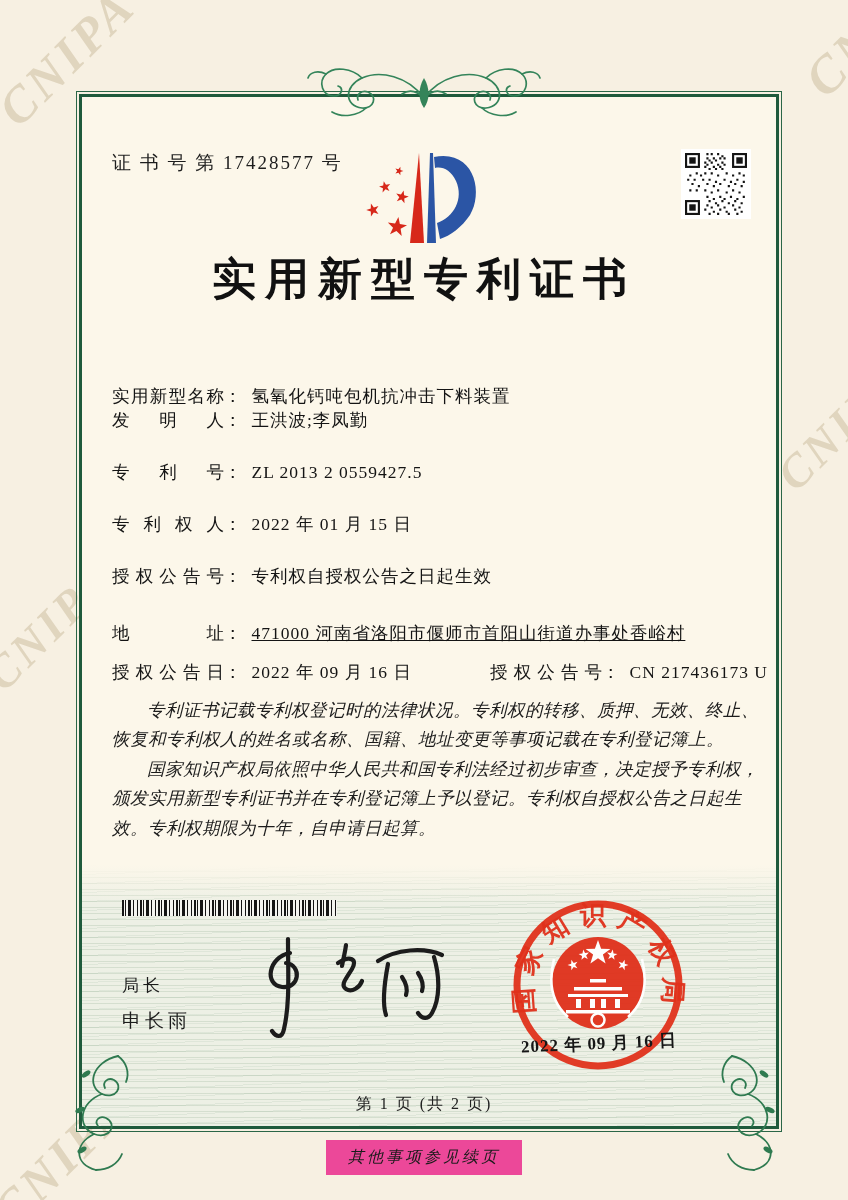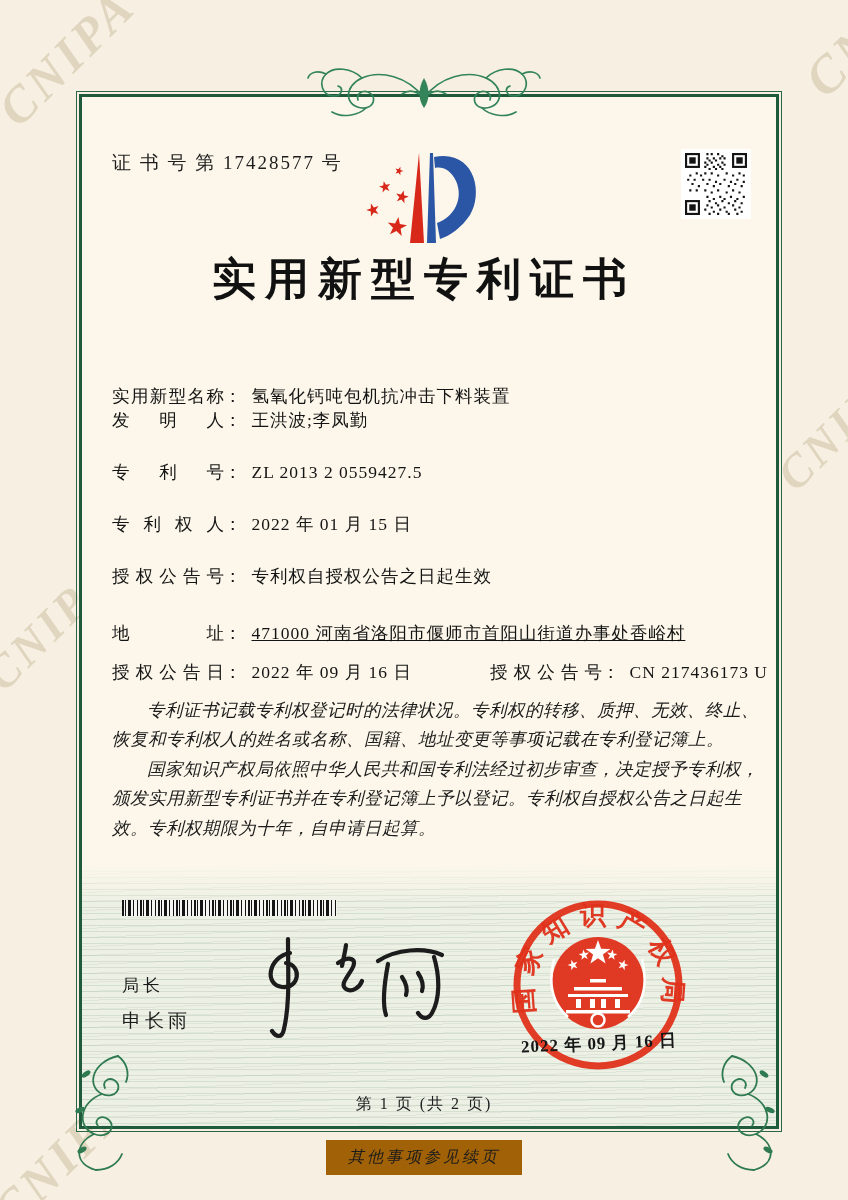--- a/index.html
+++ b/index.html
@@ -56,21 +56,21 @@
             font-size:19px;letter-spacing:4px;color:#1b1b1b;}
   .signature{position:absolute;left:238px;top:933px;width:212px;height:108px;}
 
   
   .seal{position:absolute;left:510px;top:897px;width:176px;height:176px;}
   .seal-date{position:absolute;left:506px;top:1032px;width:186px;text-align:center;font-size:17px;
              color:#161616;letter-spacing:1px;transform:rotate(-2.5deg);font-weight:bold;}
 
   .page-indicator{position:absolute;left:0;top:1094px;width:100%;text-align:center;font-size:16px;
                   color:#222;letter-spacing:2px;}
-  .footer-note{position:absolute;left:50%;top:1140px;transform:translateX(-50%);background:#a16207;
+  .footer-note{position:absolute;left:50%;top:1140px;transform:translateX(-50%);background:#ec4899;
                padding:7px 22px;font-size:16px;color:#1c1c1c;letter-spacing:3px;font-style:italic;}
 </style>
 </head>
 <body>
 
 <div class="page">
 
   <span class="wm" style="left:-18px;top:28px;font-size:50px;">CNIPA</span>
   <span class="wm" style="left:788px;top:-4px;font-size:52px;">CNIPA</span>
   <span class="wm" style="left:762px;top:400px;font-size:46px;">CNIPA</span>

